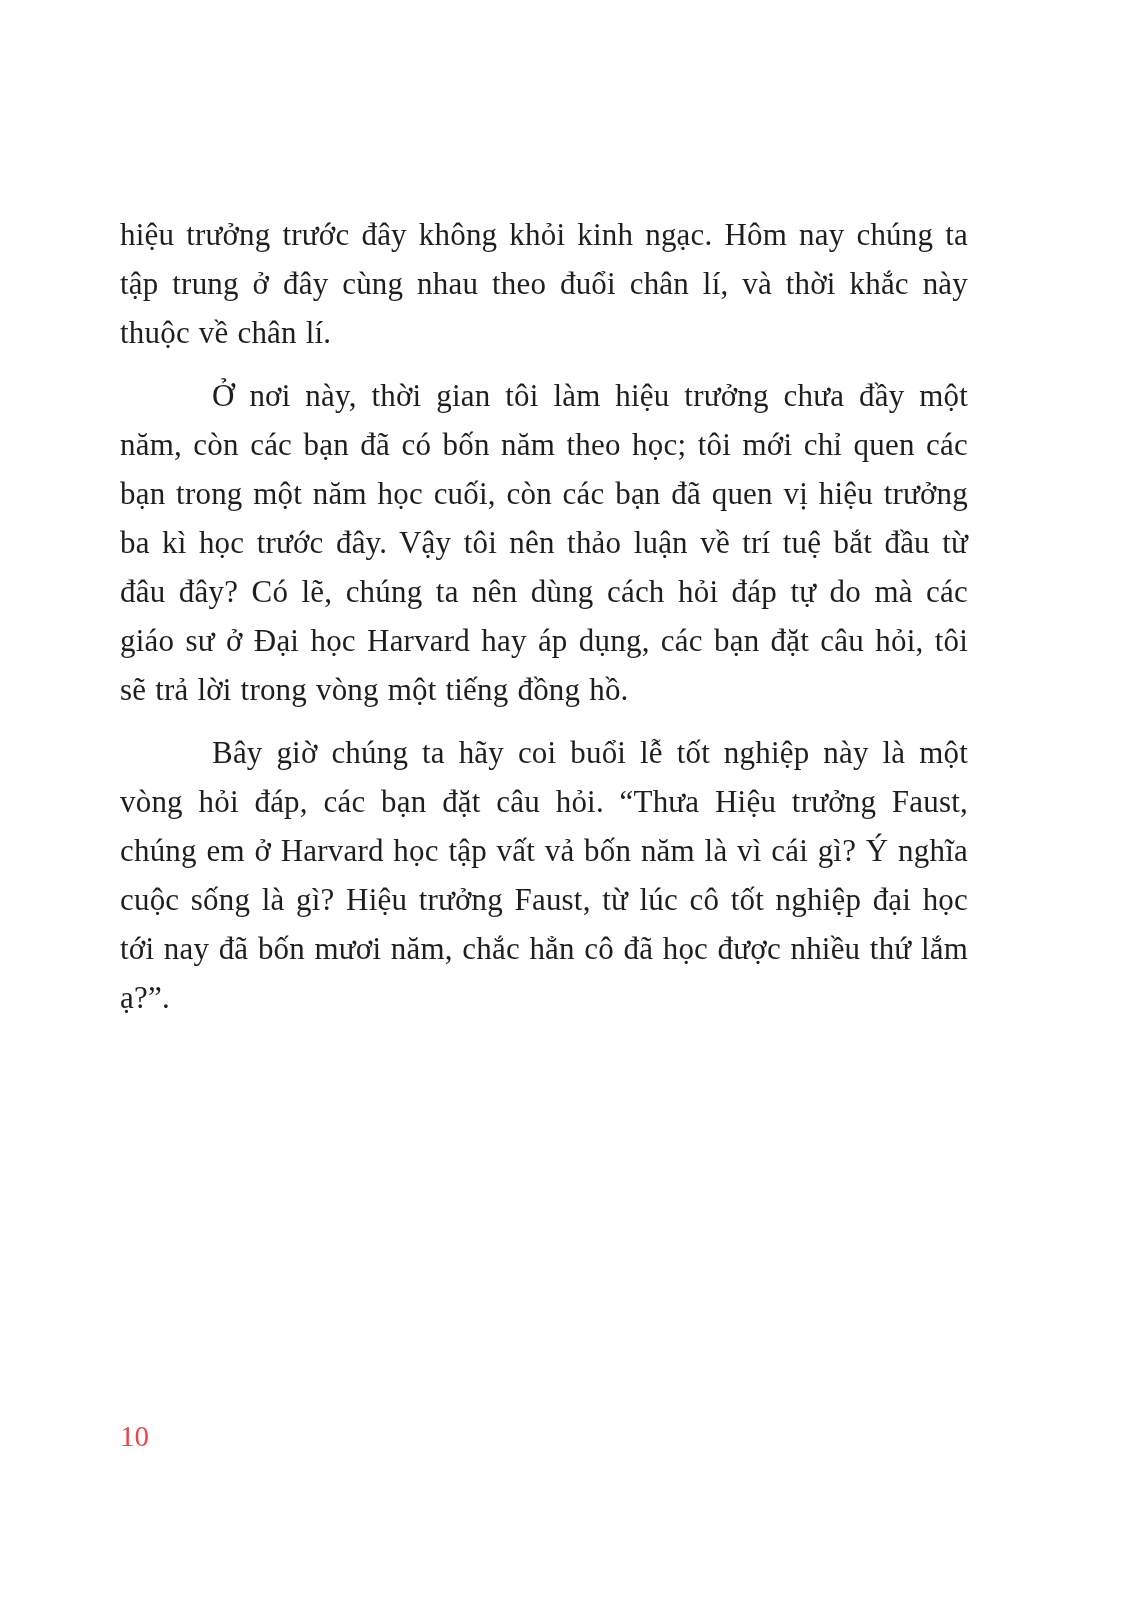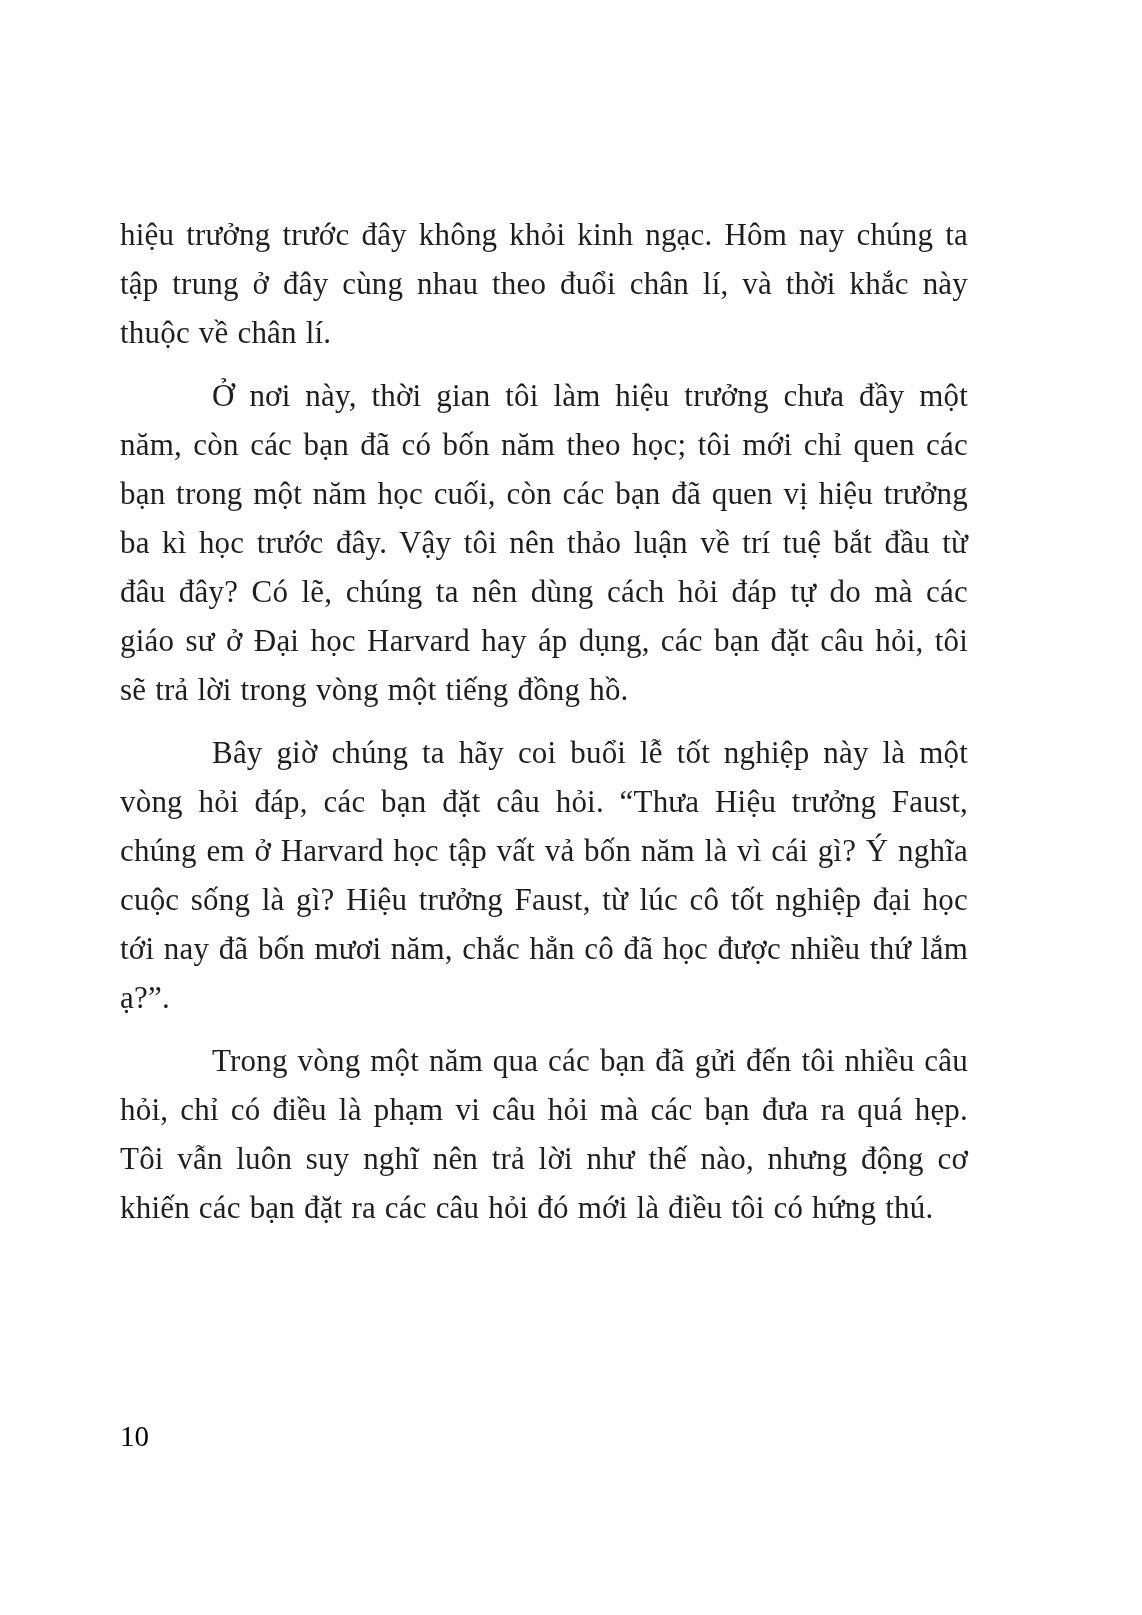--- a/index.html
+++ b/index.html
@@ -37,27 +37,26 @@
     
     .text-block p.continues {
       text-align-last: justify;
     }
     .page-number {
       position: absolute;
       left: 120px;
       top: 1418px;
       font-size: 29px;
       line-height: 36px;
-      color: #000000;
+      color: #ef4444;
     }
   </style>
 </head>
 <body>
 
 <div class="page">
   <div class="text-block">
     <p>hiệu trưởng trước đây không khỏi kinh ngạc. Hôm nay chúng ta tập trung ở đây cùng nhau theo đuổi chân lí, và thời khắc này thuộc về chân lí.</p>
     <p class="indent">Ở nơi này, thời gian tôi làm hiệu trưởng chưa đầy một năm, còn các bạn đã có bốn năm theo học; tôi mới chỉ quen các bạn trong một năm học cuối, còn các bạn đã quen vị hiệu trưởng ba kì học trước đây. Vậy tôi nên thảo luận về trí tuệ bắt đầu từ đâu đây? Có lẽ, chúng ta nên dùng cách hỏi đáp tự do mà các giáo sư ở Đại học Harvard hay áp dụng, các bạn đặt câu hỏi, tôi sẽ trả lời trong vòng một tiếng đồng hồ.</p>
     <p class="indent">Bây giờ chúng ta hãy coi buổi lễ tốt nghiệp này là một vòng hỏi đáp, các bạn đặt câu hỏi. “Thưa Hiệu trưởng Faust, chúng em ở Harvard học tập vất vả bốn năm là vì cái gì? Ý nghĩa cuộc sống là gì? Hiệu trưởng Faust, từ lúc cô tốt nghiệp đại học tới nay đã bốn mươi năm, chắc hẳn cô đã học được nhiều thứ lắm ạ?”.</p>
-    <p class="indent">Trong vòng một năm qua các bạn đã gửi đến tôi nhiều câu hỏi, chỉ có điều là phạm vi câu hỏi mà các bạn đưa ra quá hẹp. Tôi vẫn luôn suy nghĩ nên trả lời như thế nào, nhưng động cơ khiến các bạn đặt ra các câu hỏi đó mới là điều tôi có hứng thú.</p>
   </div>
   <div class="page-number">10</div>
 </div>
 
 </body></html>

